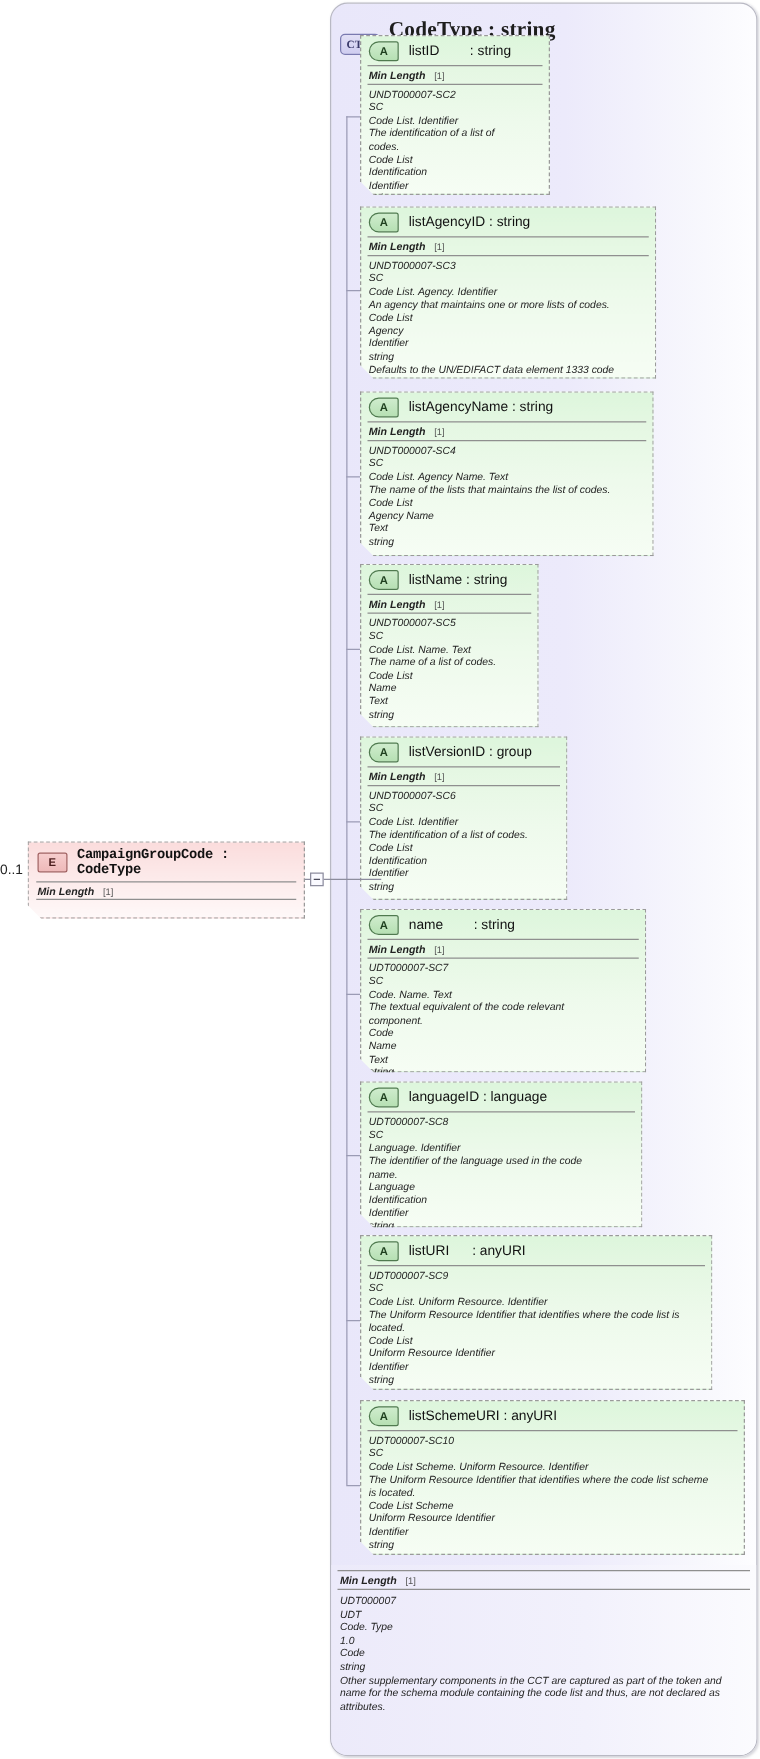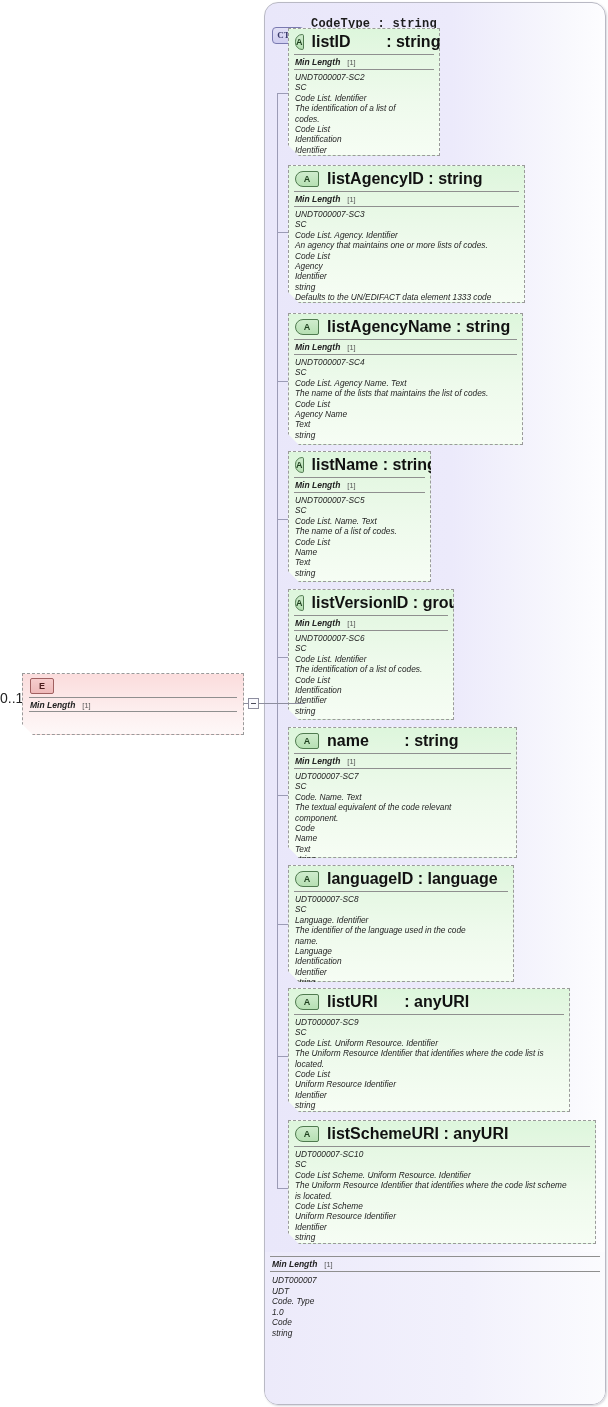--- a/index.html
+++ b/index.html
@@ -32,22 +32,22 @@
     width:30px;height:15px;border:1px solid #7a7ab0;border-radius:4px;
     background:linear-gradient(to bottom,#e2e0f6,#cfcdf0);
     font-size:9px;font-weight:bold;color:#3a3a6a;letter-spacing:0;
     font-family:Liberation Serif, serif;line-height:1;margin-top:23px;
   }
   .ct-badge .plus{
     display:inline-block;width:8px;height:8px;border-radius:50%;
     background:#6f6fae;color:#fff;font-size:7px;line-height:8px;text-align:center;
     font-weight:bold;
   }
-  .ct-title{font-size:12px;font-weight:bold;color:#1d1d1d;
-    font-family:Liberation Mono, monospace;letter-spacing:.2px;}
+  .ct-title{font-size:17px;font-weight:bold;color:#1d1d1d;
+    font-family:Liberation Serif, serif;letter-spacing:.2px;}
 
   
   .tree-trunk{position:absolute;left:277px;top:93px;width:1px;height:1095px;background:#9b9bb5;}
   .tree-stub{position:absolute;left:277px;width:11px;height:1px;background:#9b9bb5;}
 
   
   .attr{
     position:absolute;
     border:1px dashed #9a9a9a;
     background:linear-gradient(to bottom,#ddf6dc 0%,#e4f7e2 18%,#eefaec 55%,#f6fdf4 100%);
@@ -62,21 +62,21 @@
   }
   .a-badge{
     display:inline-flex;align-items:center;justify-content:center;
     width:22px;height:14px;
     border:1px solid #4f7a4f;
     border-radius:8px 2px 2px 8px;
     background:linear-gradient(to bottom,#cfeccd,#b6e0b3);
     font-size:9px;font-weight:bold;color:#1e3f1e;line-height:1;
   }
   .a-name{
-    font-size:16px;font-weight:bold;color:#111;
+    font-size:11px;font-weight:normal;color:#111;
     font-family:"Liberation Sans", sans-serif;
     white-space:pre;
   }
   .attr .sep{height:1px;background:#8f8f8f;margin:0 5px;}
   .attr .facet{
     display:flex;align-items:baseline;gap:7px;
     padding:2px 6px 2px 6px;
     font-size:8.5px;font-style:italic;font-weight:bold;color:#222;
   }
   .attr .facet .card{font-size:7.5px;font-style:normal;font-weight:normal;color:#555;}
@@ -105,21 +105,21 @@
   .e-name{font-size:11px;font-weight:bold;color:#111;
     font-family:"Liberation Mono","DejaVu Sans Mono",monospace;letter-spacing:-.2px;}
   .elem .sep{height:1px;background:#8f8f8f;margin:0 6px;}
   .elem .facet{display:flex;align-items:baseline;gap:7px;padding:2px 6px 1px 7px;
     font-size:8.5px;font-style:italic;font-weight:bold;color:#222;}
   .elem .facet .card{font-size:7.5px;font-style:normal;font-weight:normal;color:#555;}
   .elem .doc{padding:2px 6px 4px 7px;font-size:8.3px;font-style:italic;color:#242424;margin-top:28px;}
 
   .cardinality{
     position:absolute;left:0px;top:690px;width:20px;
-    font-size:14px;color:#222;text-align:right;
+    font-size:11px;color:#222;text-align:left;
   }
 
   
   .conn-line-a{position:absolute;left:244px;top:703px;width:5px;height:1px;background:#8d8d9e;}
   .conn-box{
     position:absolute;left:248px;top:698px;width:11px;height:11px;
     border:1px solid #8d8d9e;background:#fafaff;box-sizing:border-box;
   }
   .conn-box:after{content:"";position:absolute;left:2px;top:4px;width:5px;height:1px;background:#4a4a5a;}
   .conn-line-b{position:absolute;left:259px;top:703px;width:46px;height:1px;background:#8d8d9e;}
@@ -362,27 +362,29 @@
       <span class="card">[1]</span>
     </div>
     <div class="sep"></div>
     <div class="doc">
         <div>UDT000007</div>
         <div>UDT</div>
         <div>Code. Type</div>
         <div>1.0</div>
         <div>Code</div>
         <div>string</div>
+        <div>Other supplementary components in the CCT are captured as part of the token and name for the schema module containing the code list and thus, are not declared as attributes.</div>
       </div>
   </div>
 
   <div class="cardinality">0..1</div>
   <div class="elem">
     <div class="hdr">
       <span class="e-badge">E</span>
+      <span class="e-name">CampaignGroupCode : CodeType</span>
     </div>
     <div class="sep"></div>
     <div class="facet">
       <span>Min Length</span>
       <span class="card">[1]</span>
     </div>
     <div class="sep"></div>
     <div class="doc">A campaign group code.</div>
   </div>
 

